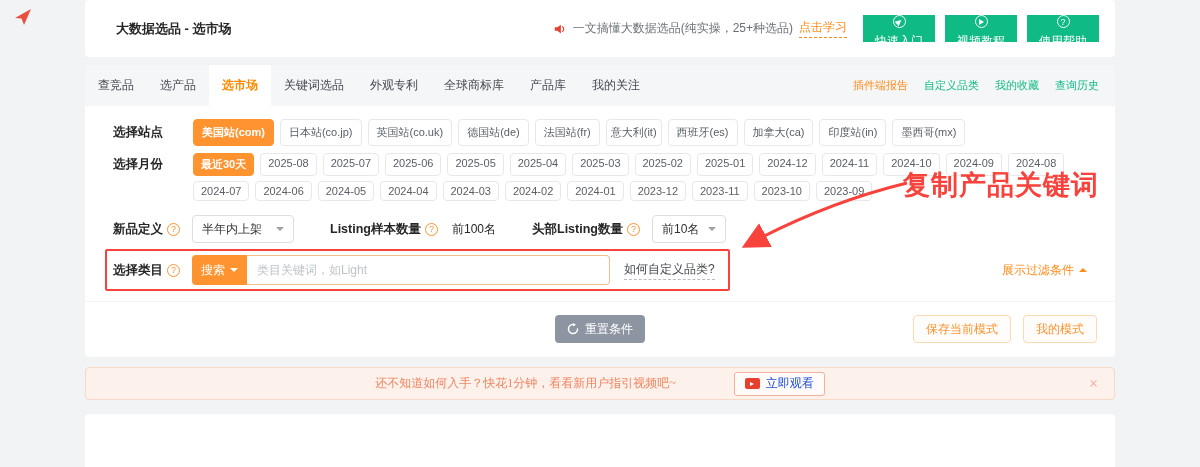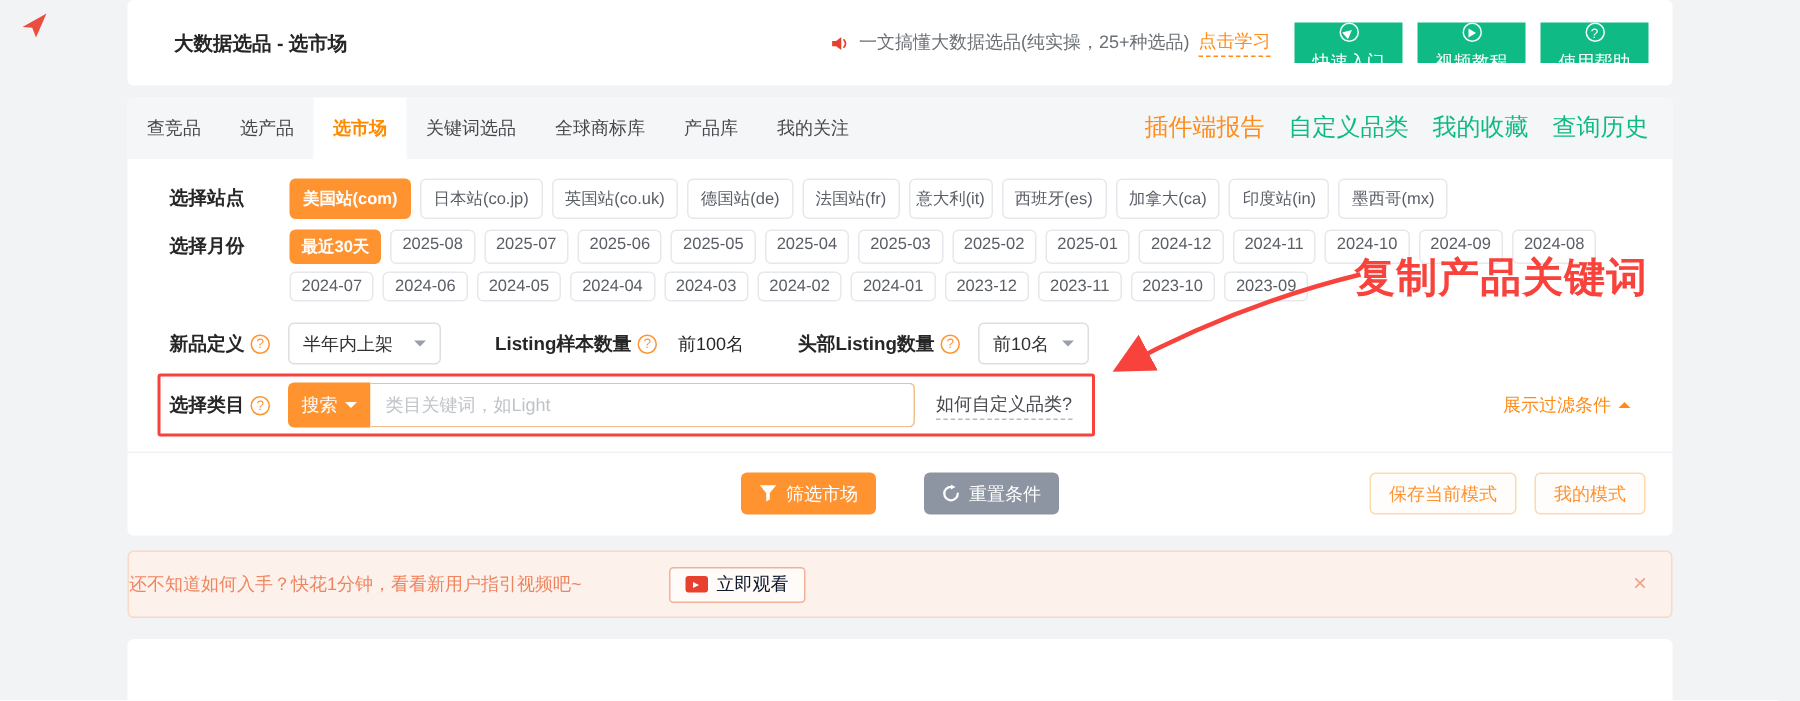--- a/index.html
+++ b/index.html
@@ -36,21 +36,21 @@
   .red-plane { position:absolute; left:13px; top:7px; }
 
   
   .main-card { background:#fff; border-radius:4px; padding-bottom:12px; }
   .tabbar { height:41px; background:#f5f6f8; border-radius:4px 4px 0 0;
     display:flex; align-items:stretch; justify-content:space-between; }
   .tabs { display:flex; }
   .tab { padding:0 13px; display:flex; align-items:center; font-size:12px; color:#45484d; cursor:pointer; white-space:nowrap; }
   .tab.active { background:#fff; color:#ff8a00; font-weight:bold; }
   .tablinks { display:flex; align-items:center; gap:16px; padding-right:16px; }
-  .tlink { font-size:16px; cursor:pointer; white-space:nowrap; }
+  .tlink { font-size:11px; cursor:pointer; white-space:nowrap; }
   .tlink.orange { color:#ff8c1a; }
   .tlink.green { color:#10ba84; }
 
   .filters { padding:13px 28px 0 28px; position:relative; }
   .frow { display:flex; align-items:center; margin-bottom:7px; }
   .flabel { width:80px; flex:0 0 80px; font-size:12.5px; font-weight:bold; color:#262626; }
   .chips { display:flex; gap:6px; flex-wrap:nowrap; white-space:nowrap; }
   .chip {
     padding:4px 8px; border:1px solid #e6e8eb; border-radius:4px; background:#fff;
     color:#5a5e66; font-size:11px; cursor:pointer; white-space:nowrap;
@@ -100,25 +100,25 @@
   .btn-outline { background:#fffdfb; border:1px solid #ffd9ae; color:#ff9330; }
 
   
   .red-box { position:absolute; left:-8px; top:-6px; width:625px; height:42px;
     border:2px solid #f8423c; border-radius:2px; pointer-events:none; }
   .red-arrow { position:absolute; left:612px; top:-80px; pointer-events:none; }
   .red-note { position:absolute; left:790px; top:-88px; font-size:27px; font-weight:bold;
     color:#f8423c; white-space:nowrap; pointer-events:none; letter-spacing:1px; }
 
   
-  .banner { margin-top:10px; height:45px; background:#fdf1ec; border:1px solid #f8d8c7; border-radius:4px;
-    display:flex; align-items:center; position:relative; color:#ef8560; }
+  .banner { margin-top:10px; height:33px; background:#fdf1ec; border:1px solid #f8d8c7; border-radius:4px;
+    display:flex; align-items:center; justify-content:center; position:relative; color:#ef8560;font-family:Liberation Serif, serif; }
   .banner-text { font-size:12px; }
   .watch-btn { margin-left:58px; display:inline-flex; align-items:center; gap:6px; height:24px; padding:0 10px;
-    background:rgba(255,255,255,.7); border:1px solid #f2b199; border-radius:3px; color:#0f172a; font-size:12px; cursor:pointer; }
+    background:rgba(255,255,255,.7); border:1px solid #f2b199; border-radius:3px; color:#1d4ed8; font-size:12px; cursor:pointer; }
   .vid-icn { width:15px; height:11px; background:#e8402f; border-radius:2px; display:inline-flex; align-items:center; justify-content:center; }
   .vid-icn::after { content:""; width:0; height:0; border-left:4px solid #fff; border-top:2.5px solid transparent; border-bottom:2.5px solid transparent; }
   .banner-close { position:absolute; right:16px; top:50%; transform:translateY(-50%); color:#f4a28c;
     font-size:16px; cursor:pointer; line-height:1; }
 
   .bottom-card { margin-top:14px; background:#fff; border-radius:4px; height:80px; }
 </style>
 </head>
 <body>
 
@@ -163,20 +163,21 @@
     </div>
 
     <div class="main-card">
 
       <div class="tabbar">
         <div class="tabs">
             <div class="tab">查竞品</div>
             <div class="tab">选产品</div>
             <div class="tab active">选市场</div>
             <div class="tab">关键词选品</div>
+            <div class="tab">外观专利</div>
             <div class="tab">全球商标库</div>
             <div class="tab">产品库</div>
             <div class="tab">我的关注</div>
           </div>
         <div class="tablinks">
             <span class="tlink orange">插件端报告</span>
             <span class="tlink green">自定义品类</span>
             <span class="tlink green">我的收藏</span>
             <span class="tlink green">查询历史</span>
           </div>
@@ -282,26 +283,20 @@
             </defs>
             <path d="M182 8 Q100 28 22 70" stroke="#f8423c" stroke-width="3" fill="none" marker-end="url(#ah)"></path>
           </svg>
           <div class="red-note">复制产品关键词</div>
         </div>
 
       </div>
 
       <div class="actions">
         <div class="actions-center">
-          <button class="btn btn-orange">
-            <svg width="12" height="12" viewBox="0 0 12 12">
-              <path d="M0.5 0.5 h11 L7.2 5.6 v4.4 l-2.4 1.4 V5.6 Z" fill="#fff"></path>
-            </svg>
-            <span>筛选市场</span>
-          </button>
           <button class="btn btn-gray">
             <svg width="12" height="12" viewBox="0 0 12 12">
               <path d="M10.5 6 A4.5 4.5 0 1 1 6 1.5" stroke="#fff" stroke-width="1.5" fill="none" stroke-linecap="round"></path>
               <path d="M6 0 L9 1.7 L6 3.4 Z" fill="#fff"></path>
             </svg>
             <span>重置条件</span>
           </button>
         </div>
         <div class="actions-right">
           <button class="btn btn-outline">

